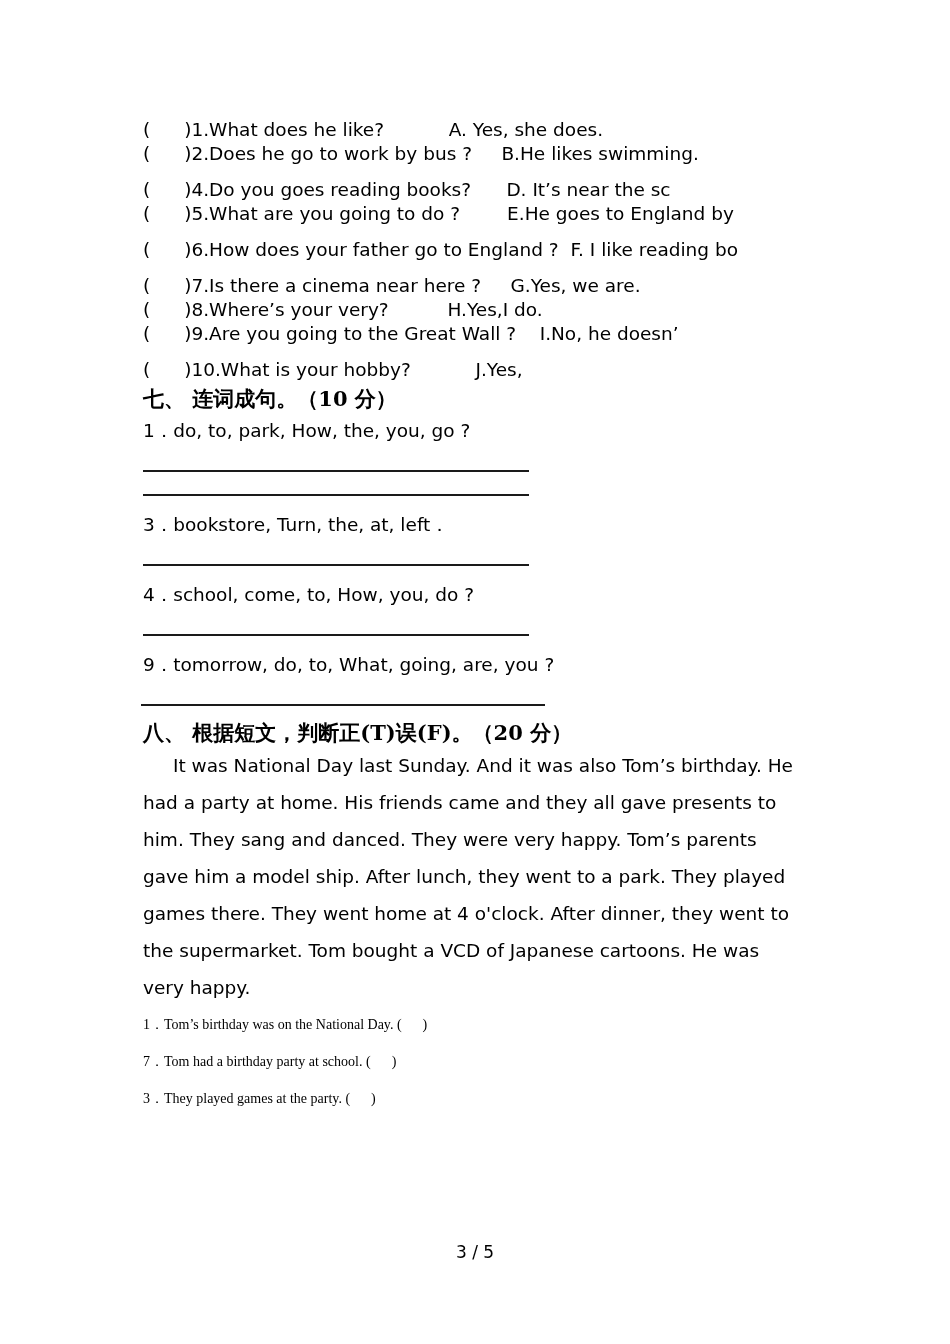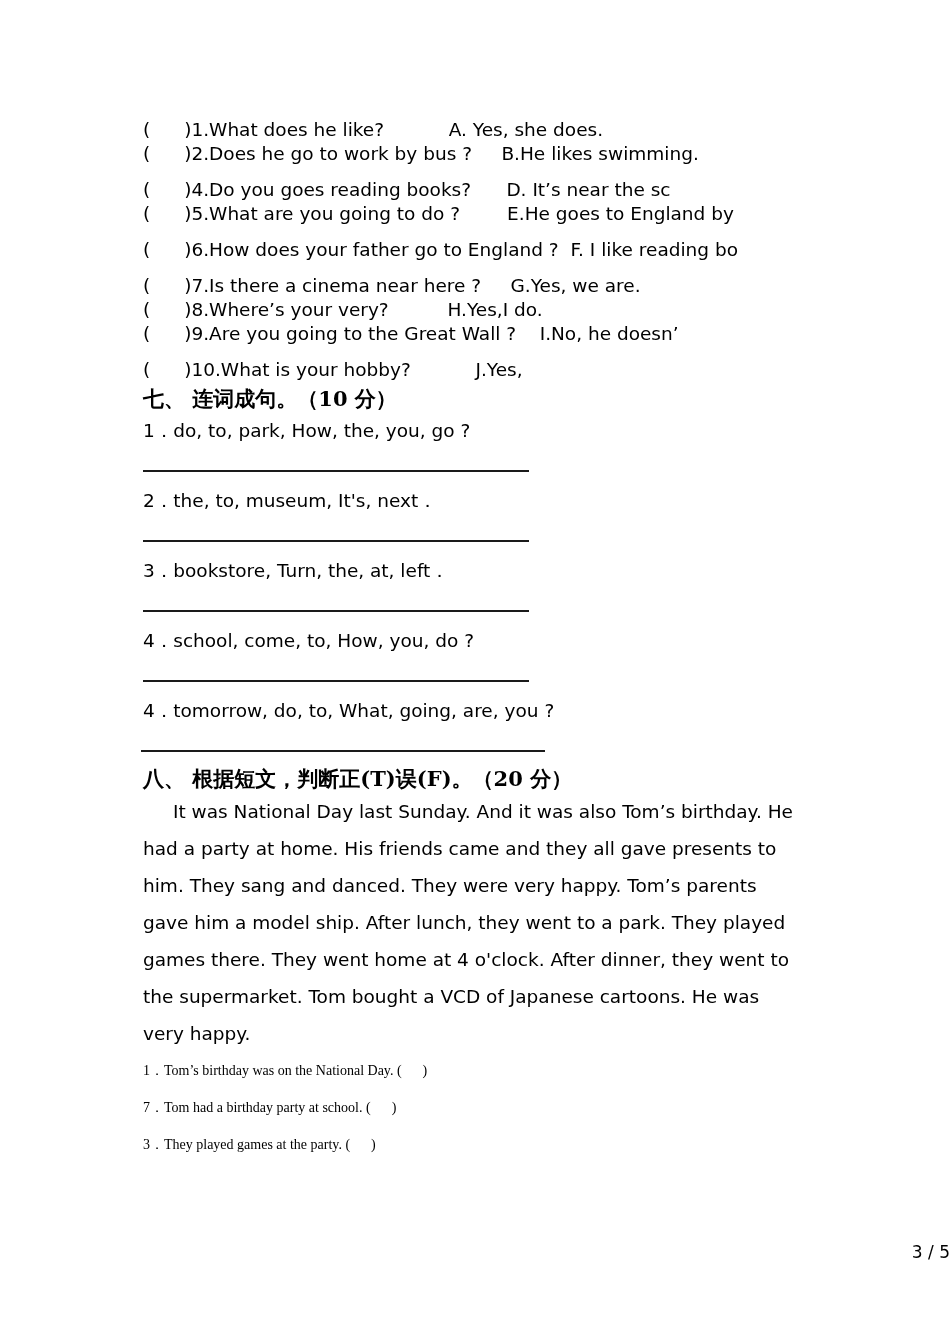--- a/index.html
+++ b/index.html
@@ -110,21 +110,21 @@
     margin: 0;
     font-family: Liberation Serif, serif;
   }
 
   
   .footer {
     position: absolute;
     left: 0;
     top: 1242px;
     width: 950px;
-    text-align: right;
+    text-align: center;
     font-size: 17px;
     font-family: "DejaVu Sans", "Liberation Sans", sans-serif;
   }
 </style>
 </head>
 <body>
 
 <div class="page">
 
   <div class="content">
@@ -141,30 +141,29 @@
       <div class="match-row"><span class="paren-open">(</span><span class="blankspace"></span><span class="paren-close">)</span><span class="q-num">10.</span><span class="q-text">What is your hobby?</span><span class="ans-gap">           </span><span class="ans-text">J.Yes,</span></div>
     </div>
 
     <p class="section-head sec7">七、 连词成句。（10 分）</p>
 
     <div class="order-block">
 
       <p class="order-item">1．do, to, park, How, the, you, go ?</p>
       <hr class="answer-rule rule-a">
 
-      <p class="order-item">2．the, to, museum, It's, next．</p>
       <hr class="answer-rule rule-a">
 
       <p class="order-item">3．bookstore, Turn, the, at, left．</p>
       <hr class="answer-rule rule-a">
 
       <p class="order-item">4．school, come, to, How, you, do ?</p>
       <hr class="answer-rule rule-a">
 
-      <p class="order-item">4．tomorrow, do, to, What, going, are, you ?</p>
+      <p class="order-item">9．tomorrow, do, to, What, going, are, you ?</p>
       <hr class="answer-rule rule-last">
     </div>
 
     <p class="section-head sec8">八、 根据短文，判断正(T)误(F)。（20 分）</p>
 
     <p class="passage"><span class="indent"></span><span>It was National Day last Sunday. And it was also Tom’s birthday. He had a party at home. His friends came and they all gave presents to him. They sang and danced. They were very happy. Tom’s parents gave him a model ship. After lunch, they went to a park. They played games there. They went home at 4 o'clock. After dinner, they went to the supermarket. Tom bought a VCD of Japanese cartoons. He was very happy.</span></p>
 
     <div>
       <p class="tf-item">1．Tom’s birthday was on the National Day. (      )</p>
       <p class="tf-item">7．Tom had a birthday party at school. (      )</p>

